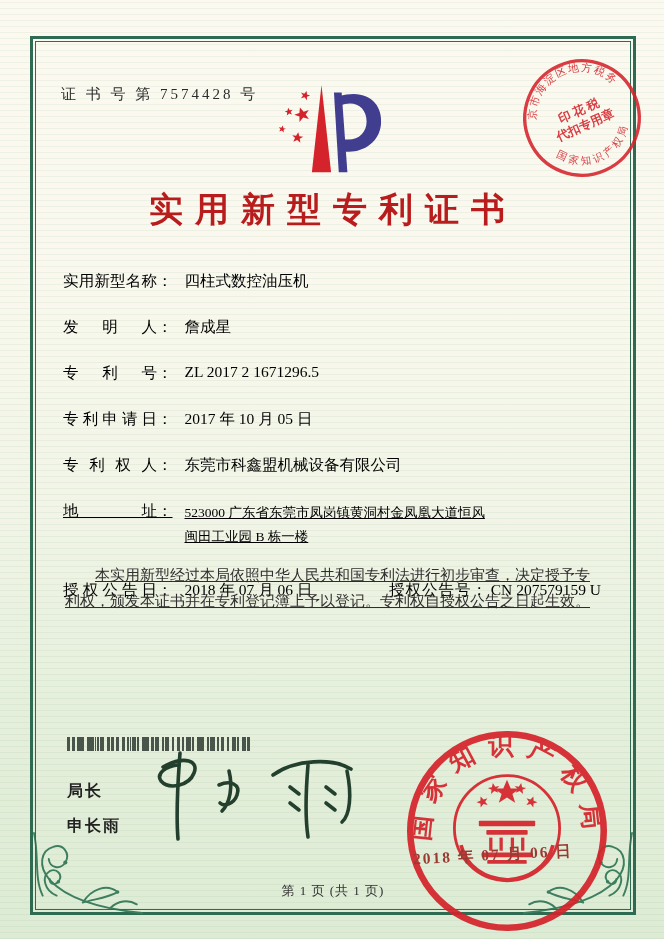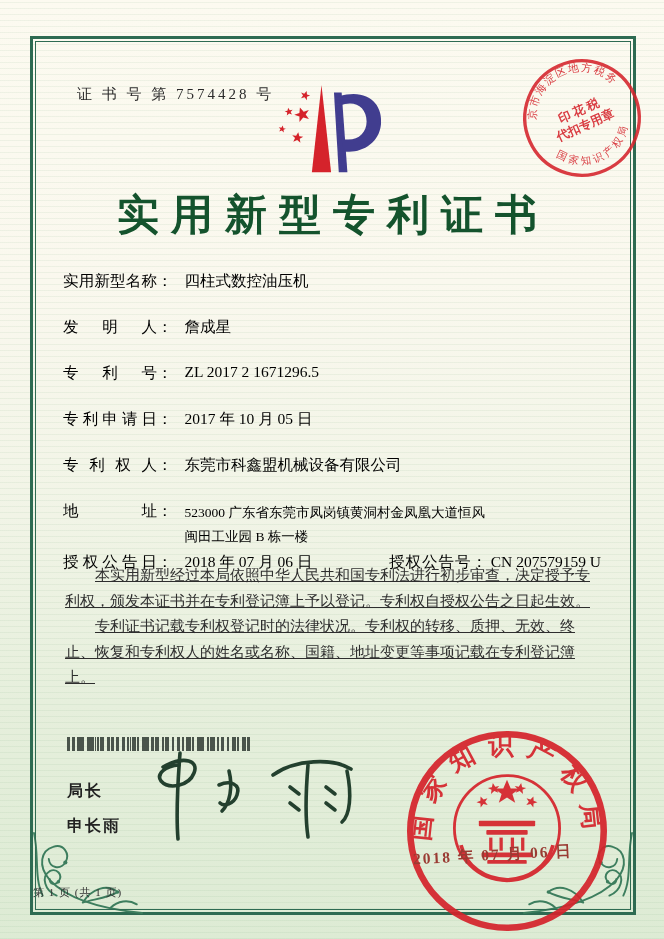--- a/index.html
+++ b/index.html
@@ -11,43 +11,43 @@
       linear-gradient(180deg,#fcfaf0 0%,#faf8ee 30%,#f1f4e6 55%,#e6efdc 75%,#ddebd4 100%);
   }
   .frame{
     position:absolute;top:36px;left:30px;right:28px;bottom:24px;
     border:3px solid #2e6b52;
   }
   .frame::after{
     content:"";position:absolute;inset:2px;border:1px solid #2e6b52;pointer-events:none;
   }
   .cert-no{
-    position:absolute;left:44px;top:46px;
+    position:absolute;left:28px;top:46px;
     font-size:15px;letter-spacing:3px;color:#2b2b2b;
   }
   .logo{
     position:absolute;left:50%;top:44px;transform:translateX(-50%);
   }
   .title{
     position:absolute;top:148px;left:0;right:0;text-align:center;
-    font-size:42px;font-weight:600;letter-spacing:12px;color:#14532d;
+    font-size:34px;font-weight:600;letter-spacing:12px;color:#b91c1c;
   }
   .fields{
     position:absolute;left:30px;right:26px;top:232px;
     font-size:15.5px;color:#000000;
   }
   .frow{display:flex;align-items:flex-start;margin-bottom:25px;}
   .flabel{
     display:inline-block;width:94px;
     text-align:justify;text-align-last:justify;
     flex:none;
   }
   .fcolon{flex:none;}
   .fvalue{padding-left:12px;}
-  .frow.address{margin-bottom:4px;}
+  .frow.address{margin-bottom:32px;text-decoration:underline;}
   .frow.address .fvalue{font-size:13.5px;width:310px;line-height:1.75;}
   .grant-row{display:flex;align-items:flex-start;margin-bottom:9px;}
   .grant-right{margin-left:auto;padding-right:6px;}
   .grant-right .flabel2{letter-spacing:1px;}
   .paras{
     position:absolute;left:32px;right:30px;top:524px;
     font-size:15px;line-height:1.7;color:#2e2e2e;text-decoration:underline;
   }
   .paras p{margin:0;text-indent:2em;}
   .barcode{
@@ -67,22 +67,22 @@
   }
   .big-seal{
     position:absolute;left:366px;top:684px;opacity:.92;z-index:4;
   }
   .seal-date{
     position:absolute;left:380px;top:806px;z-index:6;
     color:#9a3b33;font-size:15.5px;letter-spacing:2px;transform:rotate(-3deg);
     font-weight:600;
   }
   .footer{
-    position:absolute;left:0;right:0;bottom:12px;
-    font-size:11px;color:#333;letter-spacing:1px;
+    position:absolute;left:0;right:0;bottom:12px;text-align:center;
+    font-size:13px;color:#333;letter-spacing:1px;
   }
   .flourish-left{position:absolute;left:-6px;bottom:-8px;}
   .flourish-right{position:absolute;right:-6px;bottom:-8px;transform:scaleX(-1);}
   svg text{font-family:"Liberation Serif","DejaVu Serif",serif;}
 </style>
 </head>
 <body>
 
 <div class="frame">
 
@@ -186,21 +186,20 @@
       <span class="fvalue">2018 年 07 月 06 日</span>
       <span class="grant-right">
         <span class="flabel2">授权公告号</span><span>：</span>
         <span>CN 207579159 U</span>
       </span>
     </div>
   </div>
 
   <div class="paras">
     <p>本实用新型经过本局依照中华人民共和国专利法进行初步审查，决定授予专利权，颁发本证书并在专利登记簿上予以登记。专利权自授权公告之日起生效。</p>
-    <p>专利证书记载专利权登记时的法律状况。专利权的转移、质押、无效、终止、恢复和专利权人的姓名或名称、国籍、地址变更等事项记载在专利登记簿上。</p>
   </div>
 
   <div class="barcode"></div>
 
   <div class="sig-labels">
     <div>局长</div>
     <div>申长雨</div>
   </div>
   <svg class="sig-hand" width="250" height="110" viewBox="0 0 250 110">
     <g fill="none" stroke="#23402e" stroke-width="3.6" stroke-linecap="round">

